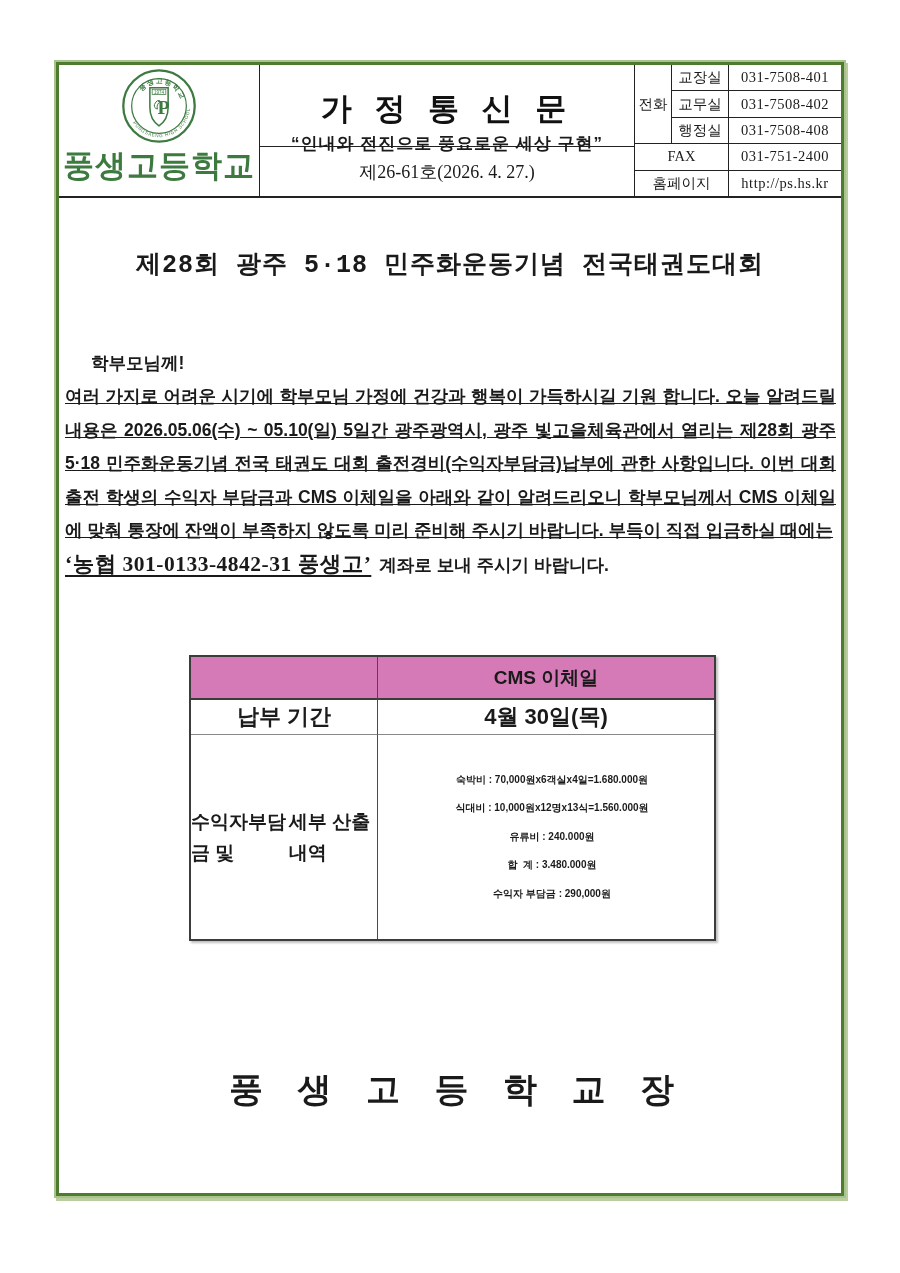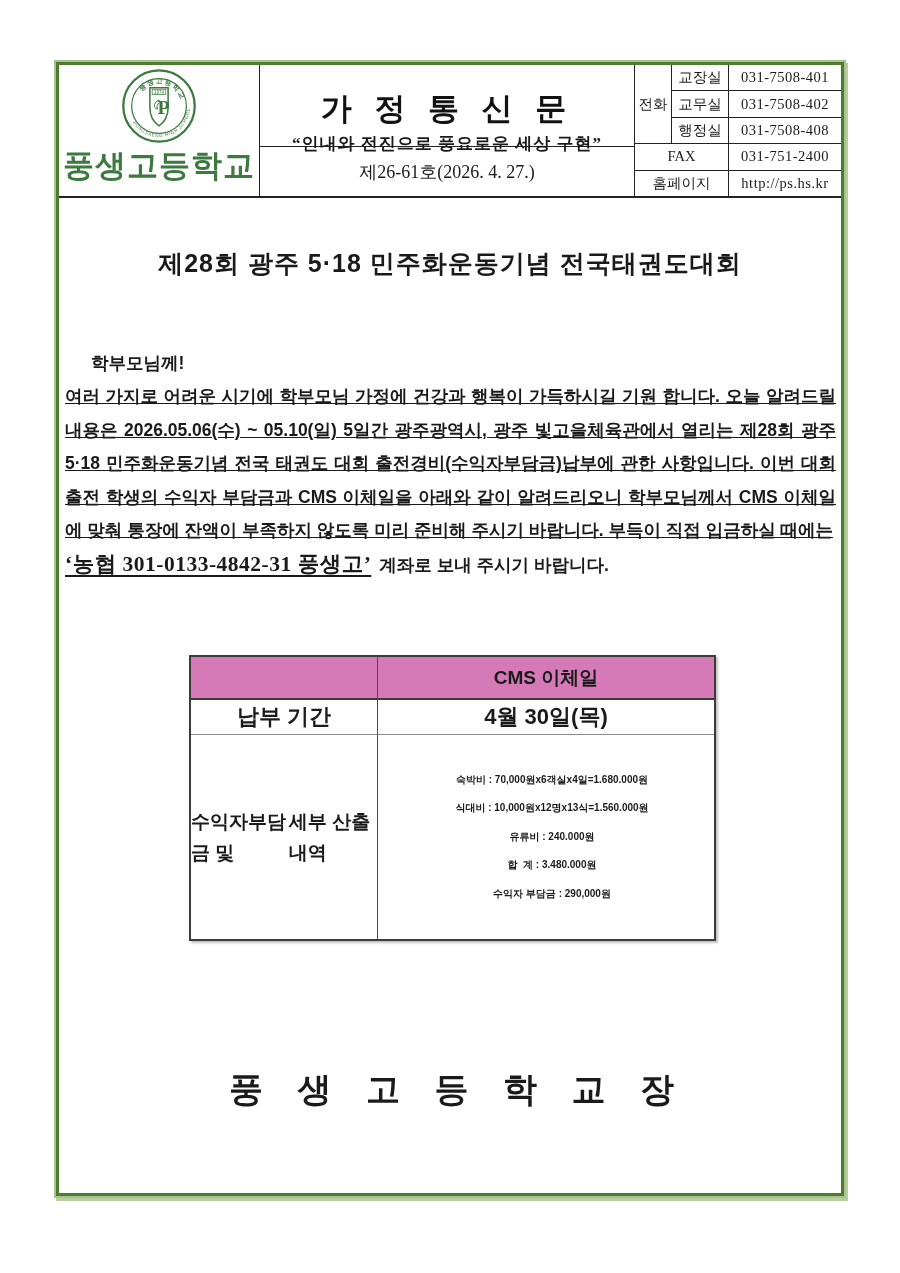--- a/index.html
+++ b/index.html
@@ -32,21 +32,21 @@
     border-right:1px solid #222;display:flex;flex-direction:column;box-sizing:border-box;
   }
   .mid-top{
     height:82px;display:flex;flex-direction:column;align-items:center;
     justify-content:center;border-bottom:1px solid #222;box-sizing:border-box;
   }
   .news-title{
     font-weight:bold;font-size:31px;letter-spacing:7px;color:#111;line-height:1.1;margin-top:36px;
   }
   .motto{
-    font-family:Liberation Serif, serif;
+    font-family:Liberation Sans, sans-serif;
     font-size:17px;font-weight:bold;margin-top:6px;letter-spacing:1px;
   }
   .mid-bottom{
     flex:1;display:flex;align-items:center;justify-content:center;
     font-family:"Liberation Serif","DejaVu Serif",serif;font-size:18px;
   }
   .phone-grid{
     display:grid;grid-template-columns:36px 56px 1fr;
     grid-template-rows:repeat(5,1fr);
     background:#222;gap:1px;box-sizing:border-box;
@@ -56,21 +56,21 @@
     font-family:"Liberation Serif","DejaVu Serif",serif;font-size:14.5px;
     white-space:nowrap;
   }
   .cell-tel{grid-column:1;grid-row:1 / span 3;text-align:center;}
   .cell-fax-label{grid-column:1 / span 2;grid-row:4;}
   .cell-home-label{grid-column:1 / span 2;grid-row:5;}
   .num{font-size:15.5px;letter-spacing:0.5px;}
   
   .doc-title{
     position:absolute;top:182px;left:0;width:100%;text-align:center;
-    font-size:25px;font-weight:bold;letter-spacing:1px;
+    font-size:25px;font-weight:bold;letter-spacing:1px;font-family:Liberation Mono, monospace;
   }
   .text-block{
     position:absolute;top:282px;left:6px;right:5px;
     font-size:17.5px;font-weight:600;line-height:33.4px;
   }
   .greeting{text-indent:26px;}
   .paragraph{text-align:justify;text-decoration:underline;}
   .account-line{margin-top:1px;}
   .account-number{
     font-family:"Liberation Serif","DejaVu Serif",serif;

